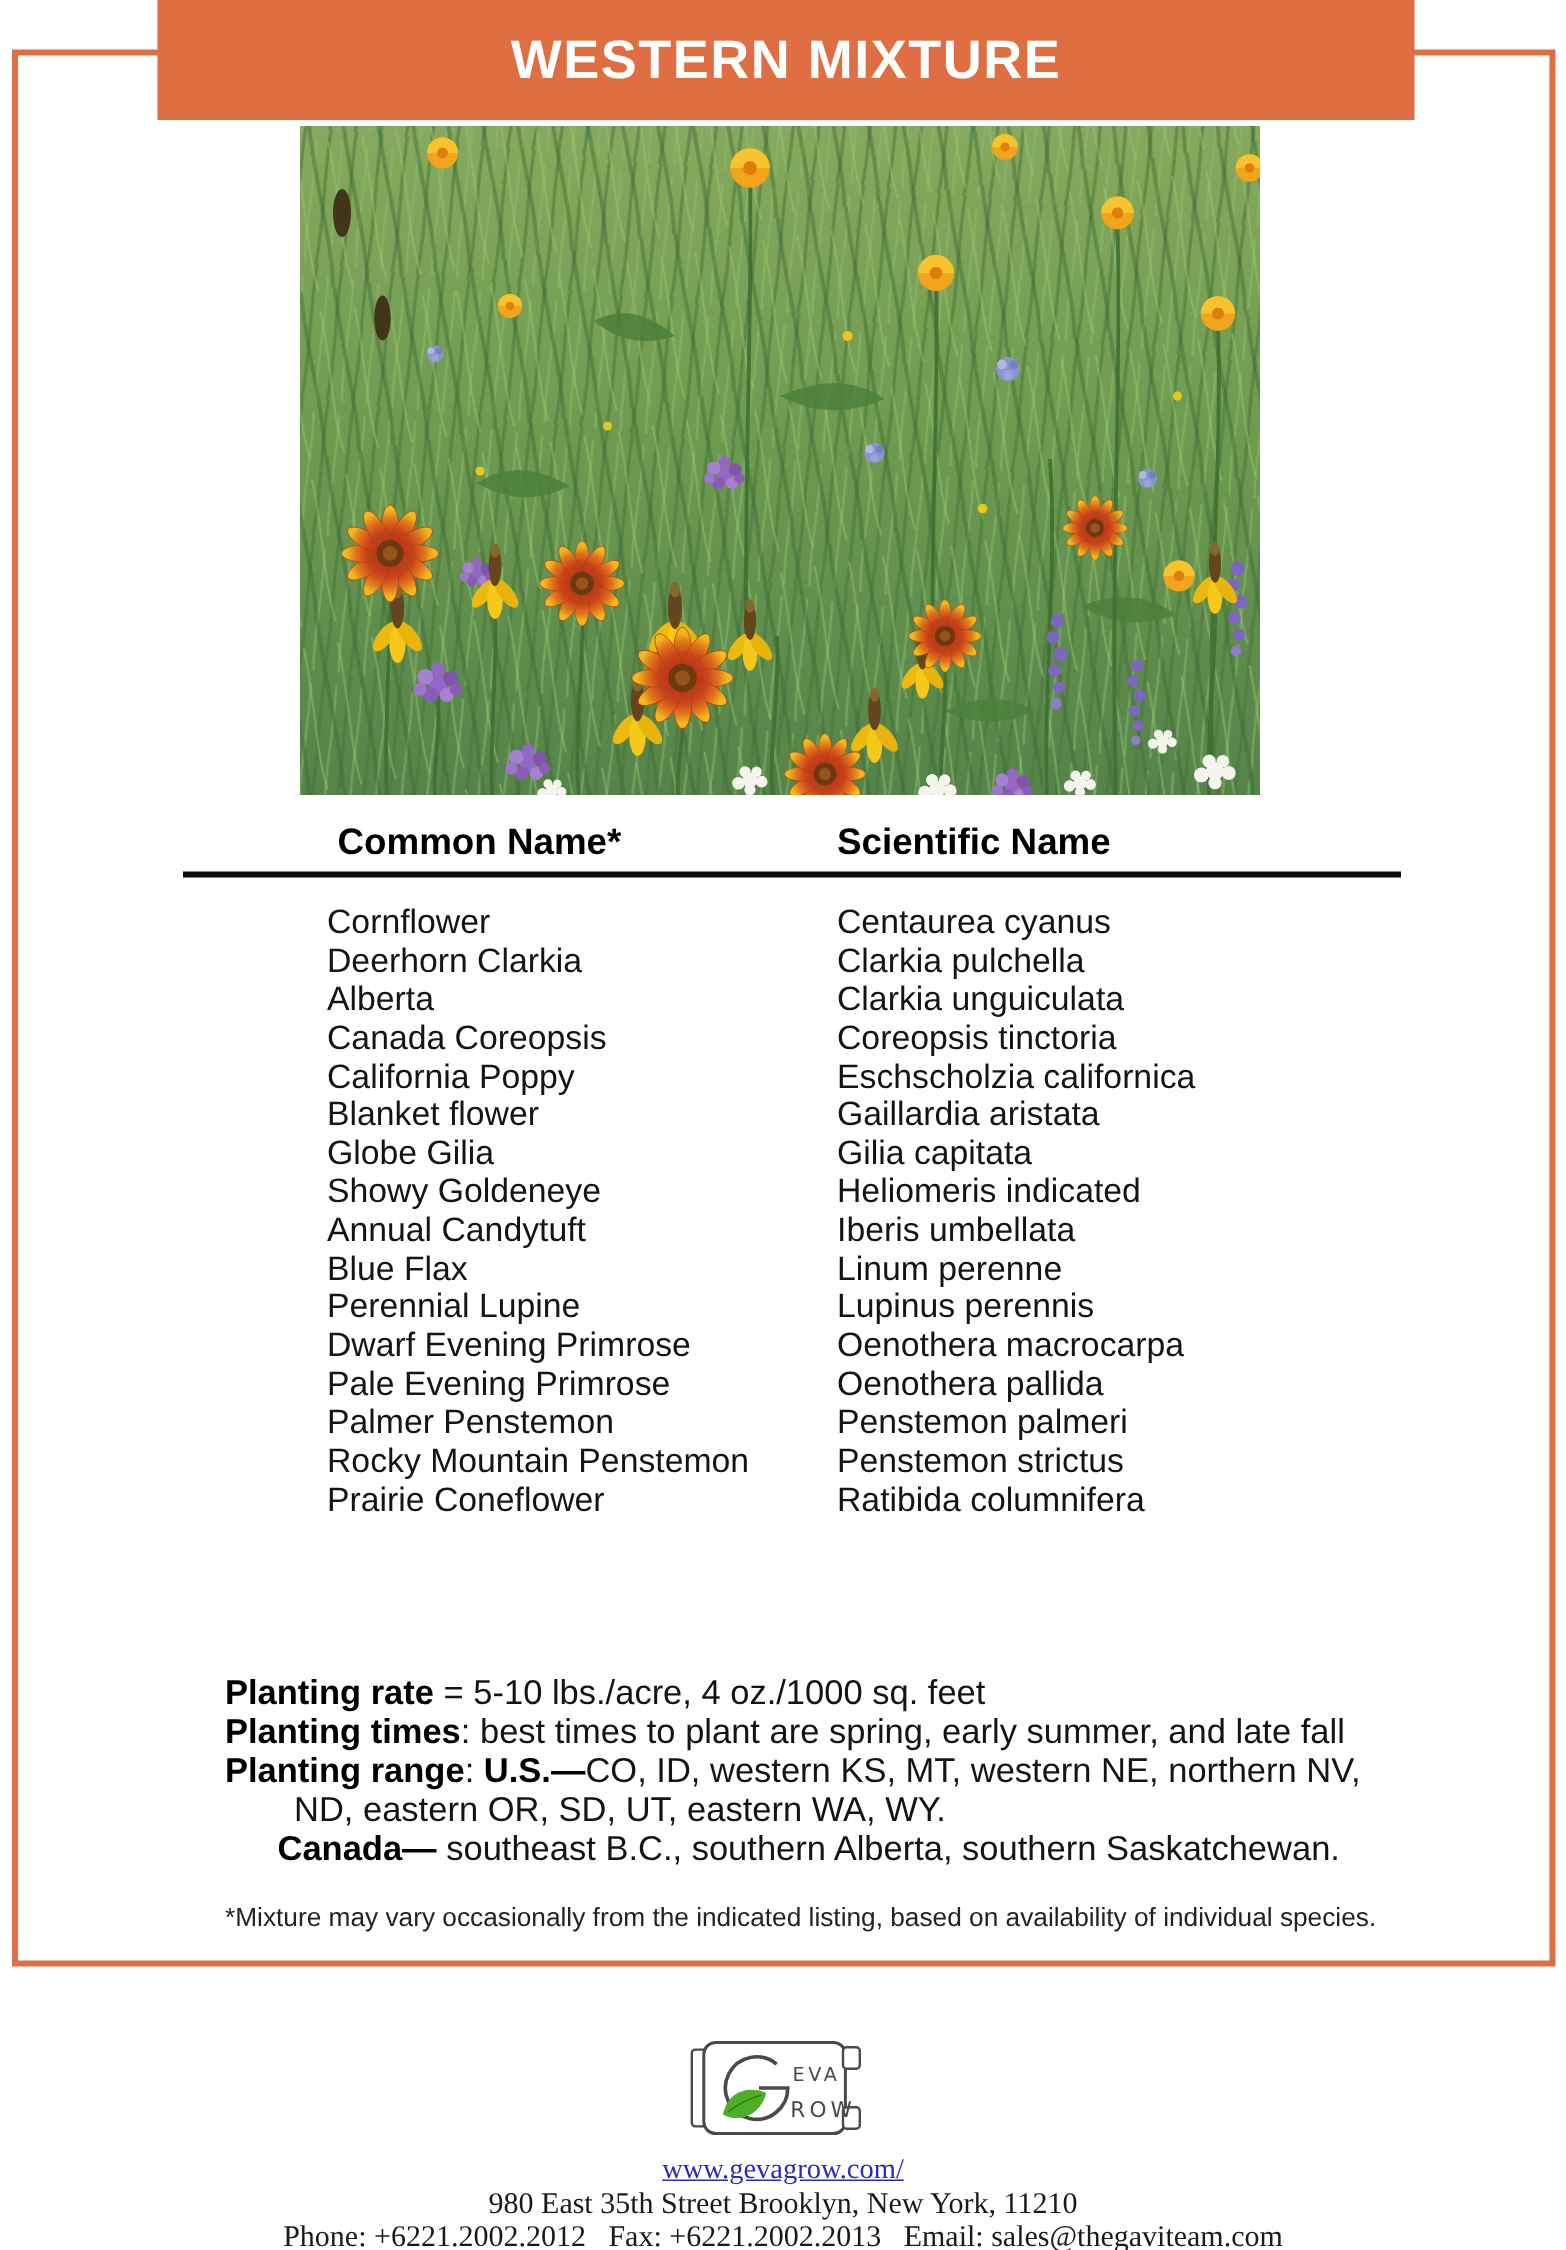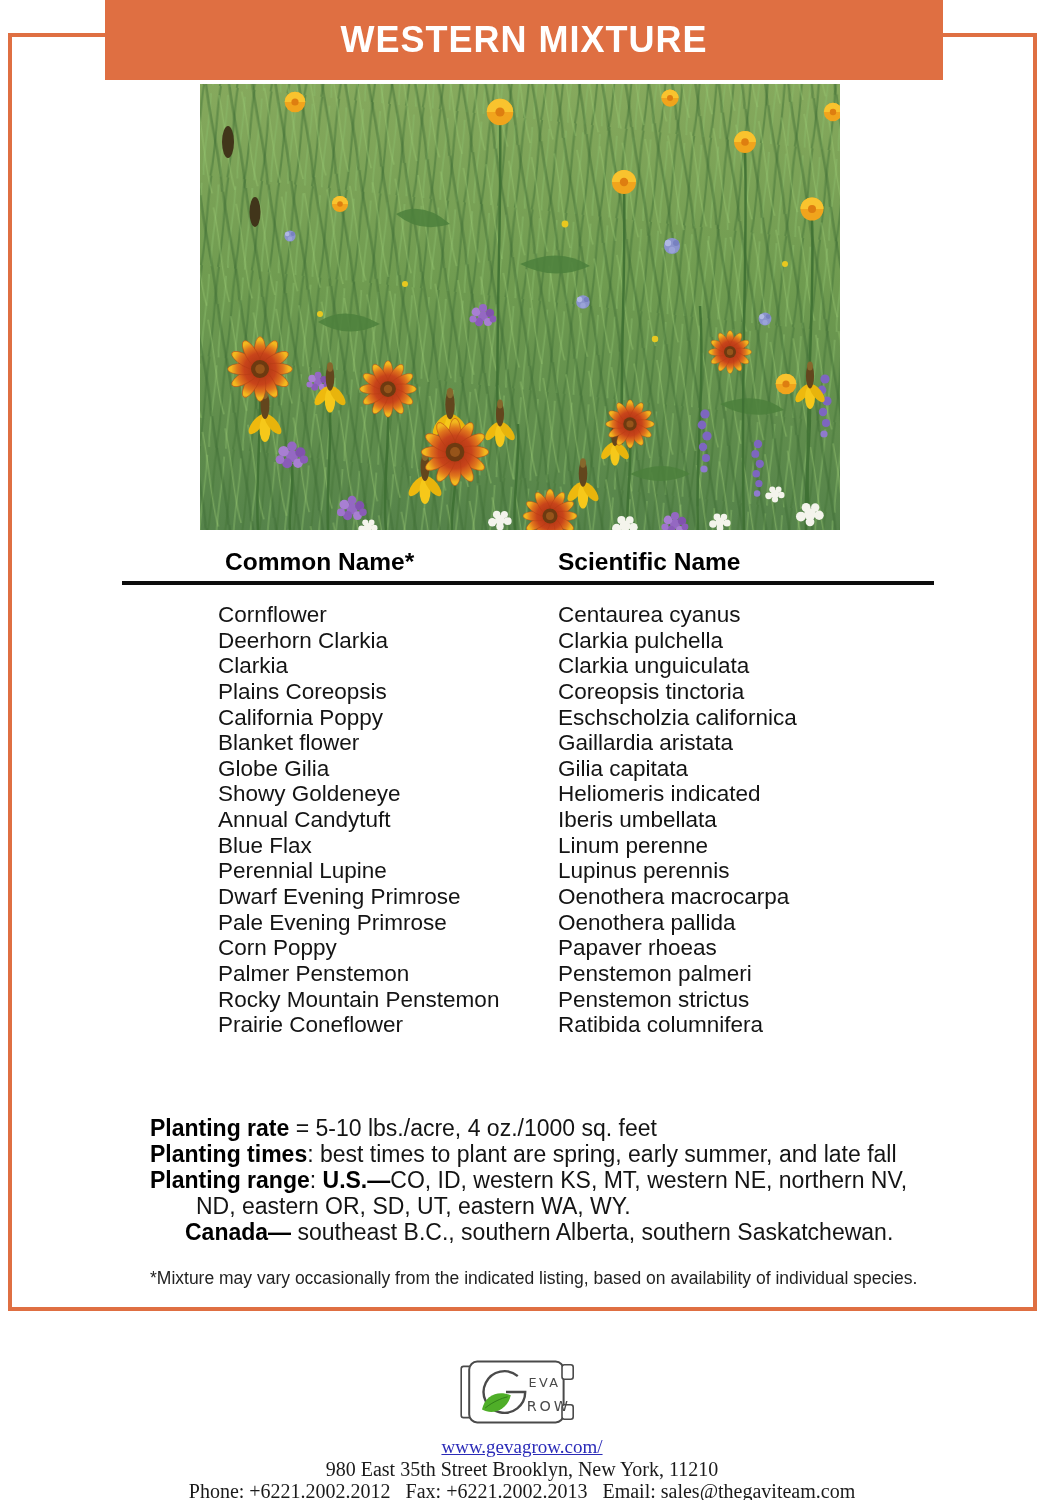--- a/index.html
+++ b/index.html
@@ -280,25 +280,25 @@
   <div class="species-rows">
       <div class="species-row">
         <span class="sp-common">Cornflower</span>
         <span class="sp-sci">Centaurea cyanus</span>
       </div>
       <div class="species-row">
         <span class="sp-common">Deerhorn Clarkia</span>
         <span class="sp-sci">Clarkia pulchella</span>
       </div>
       <div class="species-row">
-        <span class="sp-common">Clarkia</span>
+        <span class="sp-common">Alberta</span>
         <span class="sp-sci">Clarkia unguiculata</span>
       </div>
       <div class="species-row">
-        <span class="sp-common">Plains Coreopsis</span>
+        <span class="sp-common">Canada Coreopsis</span>
         <span class="sp-sci">Coreopsis tinctoria</span>
       </div>
       <div class="species-row">
         <span class="sp-common">California Poppy</span>
         <span class="sp-sci">Eschscholzia californica</span>
       </div>
       <div class="species-row">
         <span class="sp-common">Blanket flower</span>
         <span class="sp-sci">Gaillardia aristata</span>
       </div>
@@ -322,24 +322,20 @@
         <span class="sp-common">Perennial Lupine</span>
         <span class="sp-sci">Lupinus perennis</span>
       </div>
       <div class="species-row">
         <span class="sp-common">Dwarf Evening Primrose</span>
         <span class="sp-sci">Oenothera macrocarpa</span>
       </div>
       <div class="species-row">
         <span class="sp-common">Pale Evening Primrose</span>
         <span class="sp-sci">Oenothera pallida</span>
-      </div>
-      <div class="species-row">
-        <span class="sp-common">Corn Poppy</span>
-        <span class="sp-sci">Papaver rhoeas</span>
       </div>
       <div class="species-row">
         <span class="sp-common">Palmer Penstemon</span>
         <span class="sp-sci">Penstemon palmeri</span>
       </div>
       <div class="species-row">
         <span class="sp-common">Rocky Mountain Penstemon</span>
         <span class="sp-sci">Penstemon strictus</span>
       </div>
       <div class="species-row">

